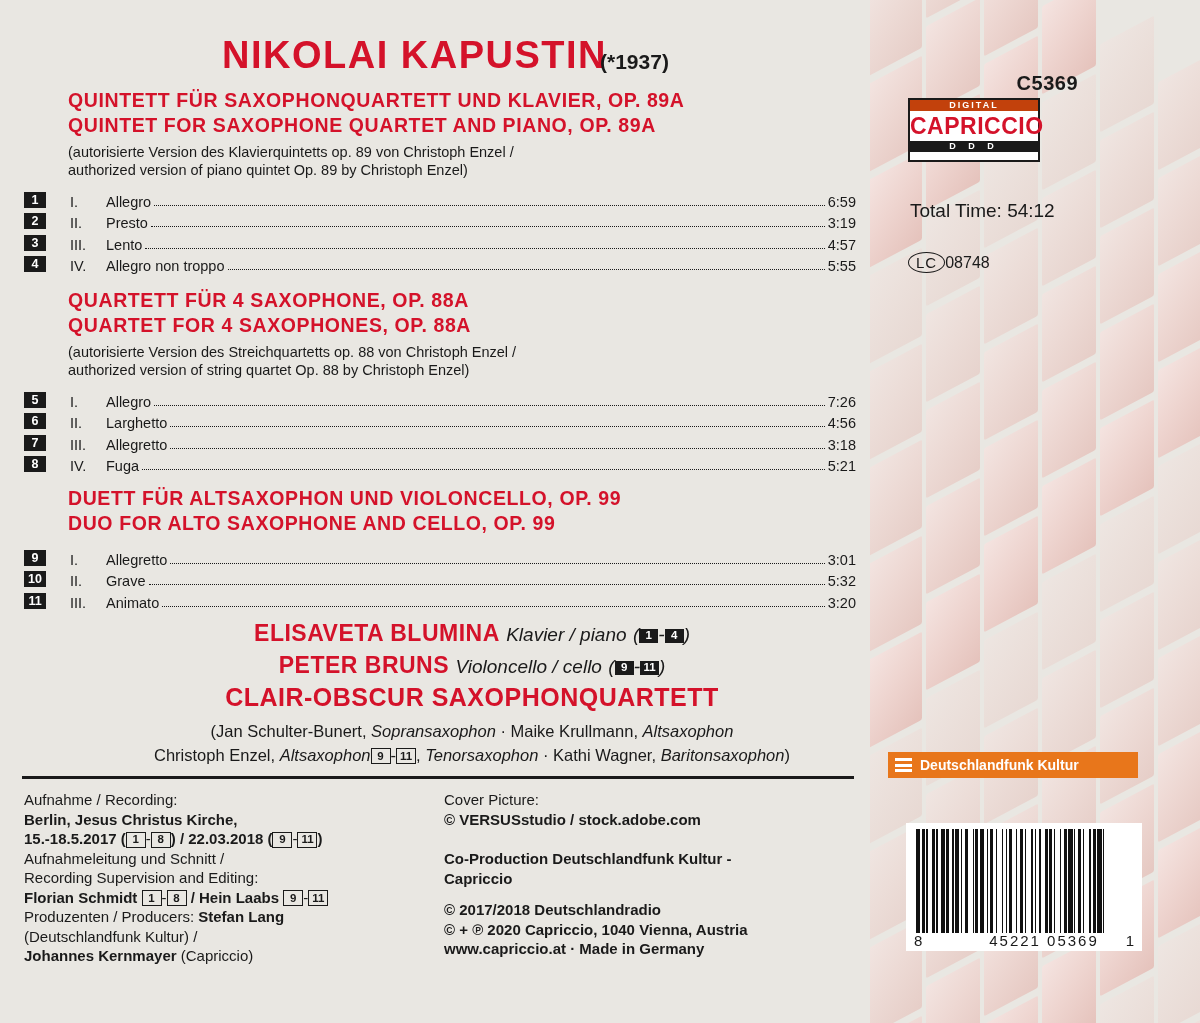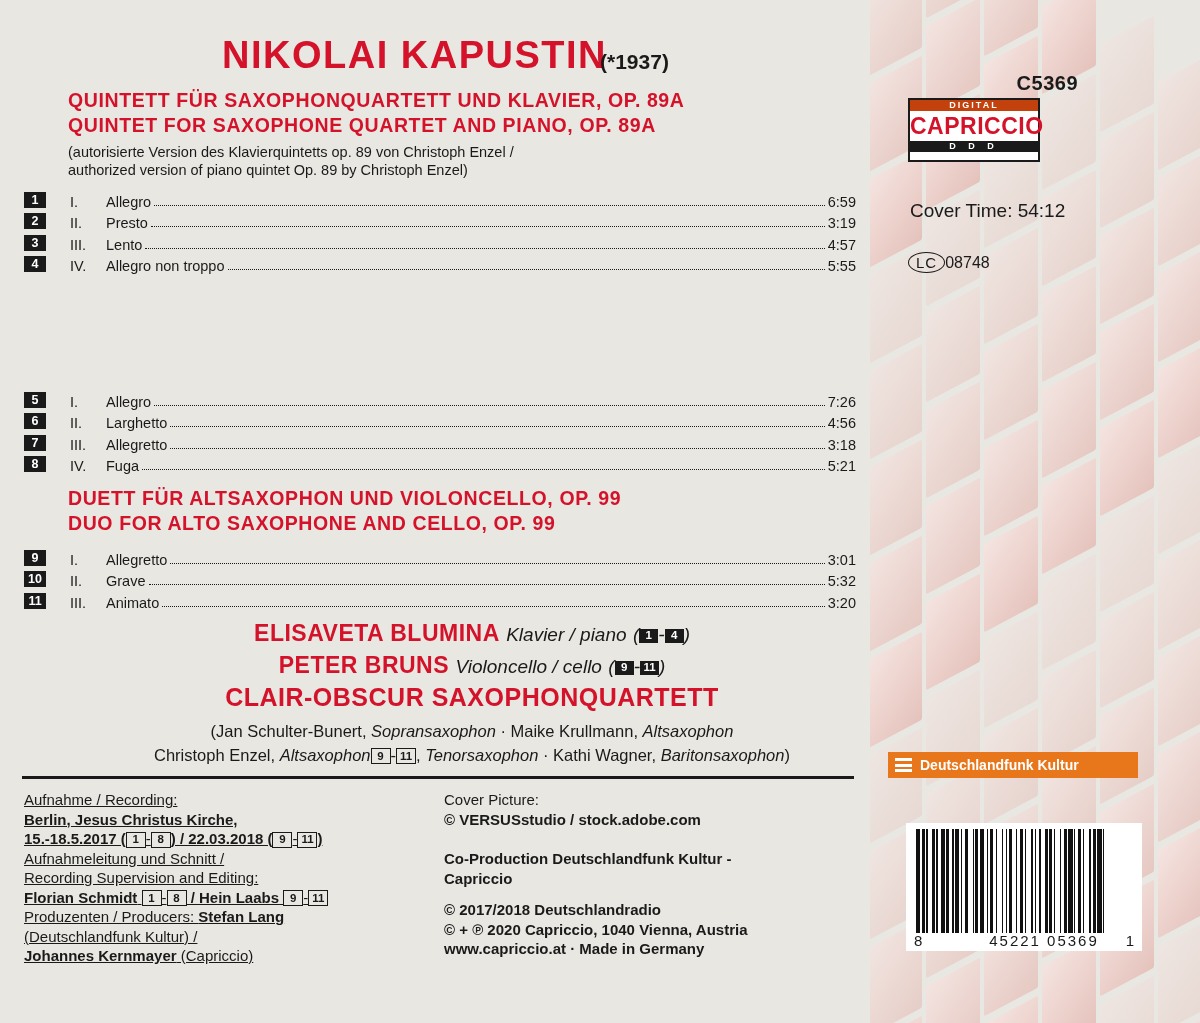--- a/index.html
+++ b/index.html
@@ -228,20 +228,26 @@
     </div>
     <div class="trow">
       <span class="tnum">4</span>
       <span class="trom">IV.</span>
       <span class="tname">Allegro non troppo</span>
       <span class="tdots"></span>
       <span class="ttime">5:55</span>
     </div>
   </div>
 
+  <div class="work" style="top:288px;">
+    <div class="hd1">QUARTETT FÜR 4 SAXOPHONE, OP. 88A</div>
+    <div class="hd2">QUARTET FOR 4 SAXOPHONES, OP. 88A</div>
+    <div class="sub">(autorisierte Version des Streichquartetts op. 88 von Christoph Enzel /</div>
+    <div class="sub" style="margin-top:0">authorized version of string quartet Op. 88 by Christoph Enzel)</div>
+  </div>
   <div class="tracks" style="top:388px;">
     <div class="trow">
       <span class="tnum">5</span>
       <span class="trom">I.</span>
       <span class="tname">Allegro</span>
       <span class="tdots"></span>
       <span class="ttime">7:26</span>
     </div>
     <div class="trow">
       <span class="tnum">6</span>
@@ -311,21 +317,21 @@
     <div class="ensemble-members" style="margin-top:5px;">
       <span>(Jan Schulter-Bunert, </span><i>Sopransaxophon</i><span> · Maike Krullmann, </span><i>Altsaxophon</i>
     </div>
     <div class="ensemble-members">
       <span>Christoph Enzel, </span><i>Altsaxophon</i><span class="outlinenum">9</span>-<span class="outlinenum">11</span><span>, </span><i>Tenorsaxophon</i><span> · Kathi Wagner, </span><i>Baritonsaxophon</i><span>)</span>
     </div>
   </div>
 
   <hr class="rule" style="top:776px;">
 
-  <div class="credits" style="left:24px;top:790px;width:400px;text-decoration:underline;">
+  <div class="credits" style="left:24px;top:790px;width:400px;">
     <div>Aufnahme / Recording:</div>
     <div><b>Berlin, Jesus Christus Kirche,</b></div>
     <div>
       <b>15.-18.5.2017 (</b><span class="outlinenum">1</span>-<span class="outlinenum">8</span><b>) / 22.03.2018 (</b><span class="outlinenum">9</span>-<span class="outlinenum">11</span><b>)</b>
     </div>
     <div>Aufnahmeleitung und Schnitt /</div>
     <div>Recording Supervision and Editing:</div>
     <div>
       <b>Florian Schmidt</b> <span class="outlinenum">1</span>-<span class="outlinenum">8</span><b> / </b><b>Hein Laabs</b> <span class="outlinenum">9</span>-<span class="outlinenum">11</span>
     </div>
@@ -347,21 +353,21 @@
   </div>
 
   <div class="cat">C5369</div>
 
   <div class="logo">
     <div class="dig">DIGITAL</div>
     <div class="cap">CAPRICCIO</div>
     <div class="ddd">D D D</div>
   </div>
 
-  <div class="totaltime">Cover Time: 54:12</div>
+  <div class="totaltime">Total Time: 54:12</div>
 
   <div class="lc">
     <span class="oval"><span>LC</span></span><span style="">08748</span>
   </div>
 
   <div class="dlf">
     <span class="bars">
         <span></span>
         <span></span>
         <span></span>

